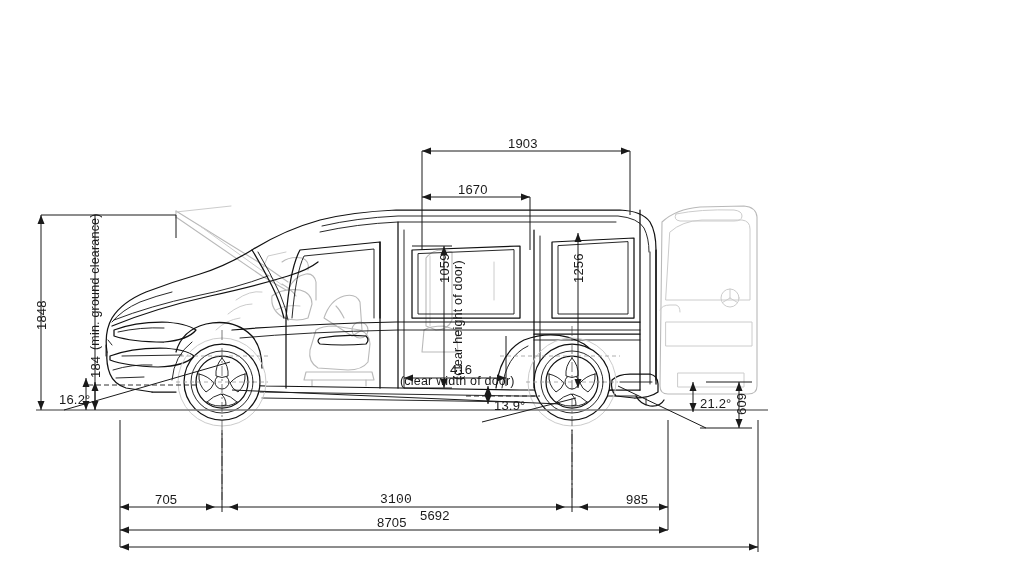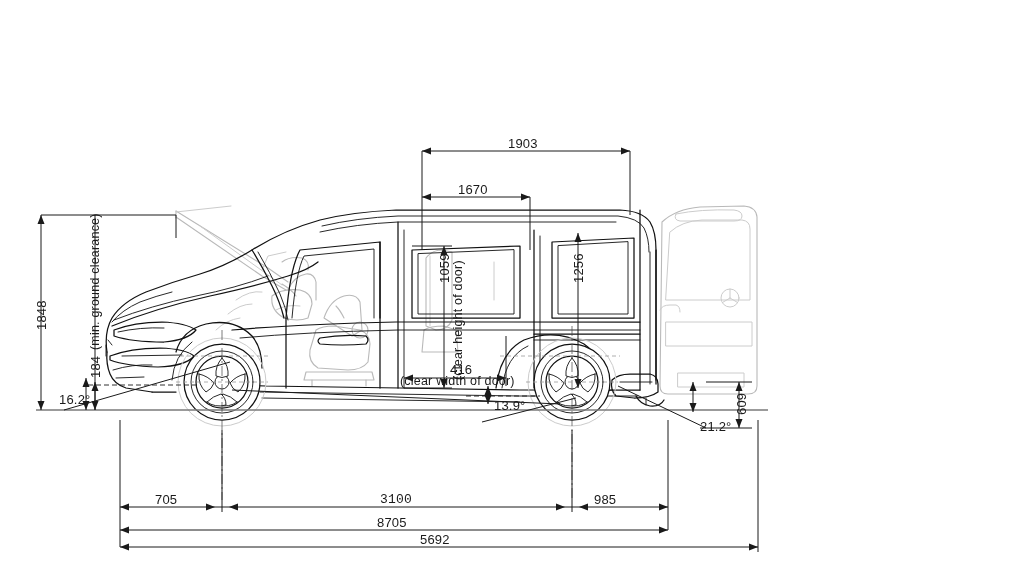--- a/index.html
+++ b/index.html
@@ -319,27 +319,27 @@
 <div class="dimtext vtext small" style="left:451px;top:380px;transform:rotate(-90deg);">(clear height of door)</div>
 
 <div class="dimtext" style="left:450px;top:362px;">416</div>
 
 <div class="dimtext small" style="left:400px;top:374px;text-align:right;">(clear width of door)</div>
 
 <div class="dimtext vtext" style="left:571px;top:283px;transform:rotate(-90deg);">1256</div>
 
 <div class="dimtext" style="left:494px;top:398px;">13.9°</div>
 
-<div class="dimtext" style="left:700px;top:396px;margin-top:23px;">21.2°</div>
+<div class="dimtext" style="left:700px;top:396px;">21.2°</div>
 
 <div class="dimtext vtext" style="left:734px;top:415px;transform:rotate(-90deg);">609</div>
 
 <div class="dimtext" style="left:155px;top:492px;">705</div>
 
 <div class="dimtext" style="left:380px;top:492px;font-family:Liberation Mono, monospace;">3100</div>
 
-<div class="dimtext" style="left:594px;top:492px;">985</div>
+<div class="dimtext" style="left:626px;top:492px;">985</div>
 
 <div class="dimtext" style="left:377px;top:515px;">8705</div>
 
-<div class="dimtext" style="left:420px;top:532px;">5692</div>
+<div class="dimtext" style="left:420px;top:508px;">5692</div>
 
 </div>
 
 </body></html>

